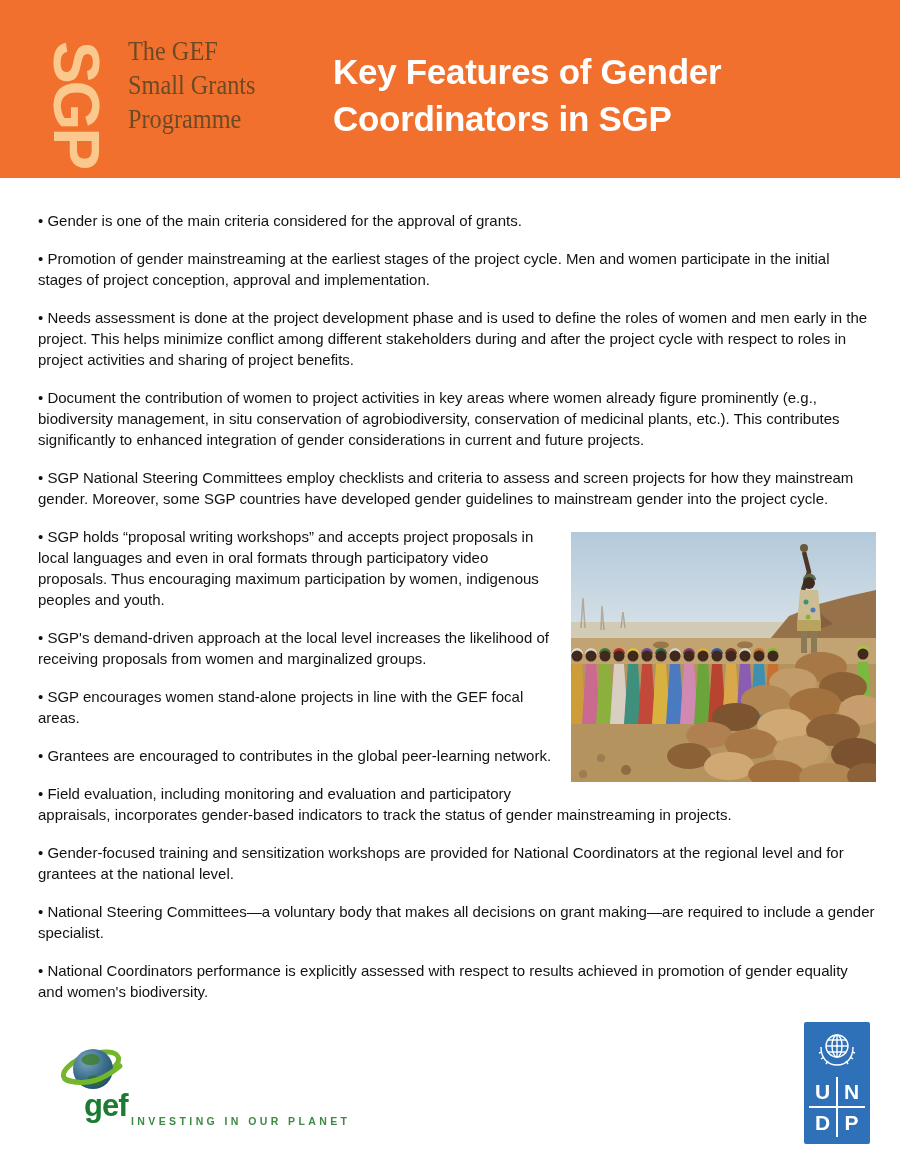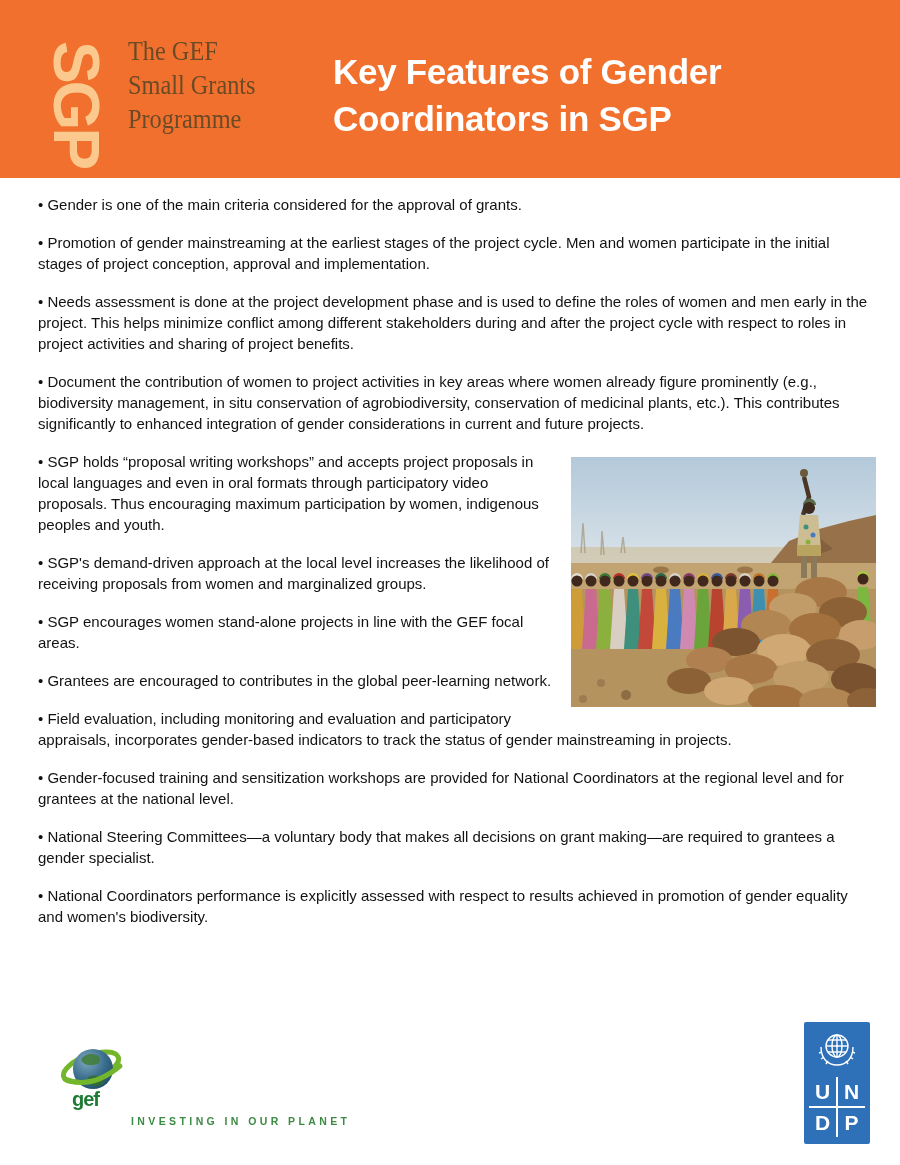--- a/index.html
+++ b/index.html
@@ -13,32 +13,32 @@
         transform:translate(-50%,-50%) rotate(90deg);
         font-weight:bold;font-size:64px;letter-spacing:-3px;color:#FBC98D;
         font-family:"Liberation Sans",sans-serif;}
   .sgp-words{position:absolute;left:128px;top:34px;color:#6B4A26;
         font-family:"Liberation Serif",serif;font-size:27px;line-height:34px;
         transform:scaleX(.9);transform-origin:left top;white-space:nowrap;}
   .hdr-title{position:absolute;left:333px;top:42px;color:#ffffff;font-weight:bold;
         font-size:35px;line-height:47px;letter-spacing:-.3px;margin-top:6px;}
 
   
-  .content{position:absolute;left:38px;top:178px;width:838px;padding-top:16px;
+  .content{position:absolute;left:38px;top:178px;width:838px;padding-top:32px;
         font-size:15px;line-height:21px;color:#121212;}
   .content p{margin:0 0 17px 0;}
 
   
   .photo{float:right;width:305px;height:250px;margin:6px 0 14px 16px;}
   .photo svg{display:block;width:305px;height:250px;}
 
   
   .gef{position:absolute;left:60px;top:1040px;width:400px;height:105px;}
   .gef-globe{position:absolute;left:0;top:0;width:66px;height:60px;}
-  .gef-word{position:absolute;left:12px;top:48px;font-weight:bold;font-size:20px;
+  .gef-word{position:absolute;left:24px;top:48px;font-weight:bold;font-size:31px;
         color:#1D7A33;letter-spacing:-1px;}
   .gef-name{position:absolute;left:70px;top:52px;font-weight:bold;font-size:17.5px;
         color:#1D6E38;letter-spacing:.4px;white-space:nowrap;}
   .gef-tag{position:absolute;left:71px;top:75px;font-weight:bold;font-size:10.5px;
         color:#3D8A44;letter-spacing:3.4px;white-space:nowrap;text-align:center;}
 
   .undp{position:absolute;left:804px;top:1022px;width:66px;height:122px;
         background:#2E71B8;border-radius:2px;}
   .undp-emblem{position:absolute;left:11px;top:6px;width:44px;height:46px;}
   .undp-grid{position:absolute;left:5px;right:5px;bottom:7px;height:60px;
@@ -66,20 +66,21 @@
       <div>Key Features of Gender</div>
       <div>Coordinators in SGP</div>
     </div>
   </div>
 
   <div class="content">
     <p>• Gender is one of the main criteria considered for the approval of grants.</p>
     <p>• Promotion of gender mainstreaming at the earliest stages of the project cycle. Men and women participate in the initial stages of project conception, approval and implementation.</p>
     <p>• Needs assessment is done at the project development phase and is used to define the roles of women and men early in the project. This helps minimize conflict among different stakeholders during and after the project cycle with respect to roles in project activities and sharing of project benefits.</p>
     <p>• Document the contribution of women to project activities in key areas where women already figure prominently (e.g., biodiversity management, in situ conservation of agrobiodiversity, conservation of medicinal plants, etc.). This contributes significantly to enhanced integration of gender considerations in current and future projects.</p>
+    <p>• SGP National Steering Committees employ checklists and criteria to assess and screen projects for how they mainstream gender. Moreover, some SGP countries have developed gender guidelines to mainstream gender into the project cycle.</p>
 
     <div class="photo">
       <svg viewBox="0 0 305 250">
         <defs>
           <linearGradient id="skyg" x1="0" y1="0" x2="0" y2="1">
             <stop offset="0" stop-color="#b3c9da"></stop>
               <stop offset="1" stop-color="#dde5ea"></stop>
           </linearGradient>
         </defs>
         <rect x="0" y="0" width="305" height="118" fill="url(#skyg)"></rect>
@@ -214,21 +215,21 @@
         </g>
       </svg>
     </div>
 
     <p>• SGP holds “proposal writing workshops” and accepts project proposals in local languages and even in oral formats through participatory video proposals. Thus encouraging maximum participation by women, indigenous peoples and youth.</p>
     <p>• SGP's demand-driven approach at the local level increases the likelihood of receiving proposals from women and marginalized groups.</p>
     <p>• SGP encourages women stand-alone projects in line with the GEF focal areas.</p>
     <p>• Grantees are encouraged to contributes in the global peer-learning network.</p>
     <p>• Field evaluation, including monitoring and evaluation and participatory appraisals, incorporates gender-based indicators to track the status of gender mainstreaming in projects.</p>
     <p>• Gender-focused training and sensitization workshops are provided for National Coordinators at the regional level and for grantees at the national level.</p>
-    <p>• National Steering Committees—a voluntary body that makes all decisions on grant making—are required to grantees a gender specialist.</p>
+    <p>• National Steering Committees—a voluntary body that makes all decisions on grant making—are required to include a gender specialist.</p>
     <p>• National Coordinators performance is explicitly assessed with respect to results achieved in promotion of gender equality and women's biodiversity.</p>
   </div>
 
   <div class="gef">
     <div class="gef-globe">
       <svg viewBox="0 0 66 60">
         <defs>
           <radialGradient id="gg" cx="35%" cy="30%" r="80%">
             <stop offset="0" stop-color="#7fa8bf"></stop>
               <stop offset=".55" stop-color="#3c6f8e"></stop>

